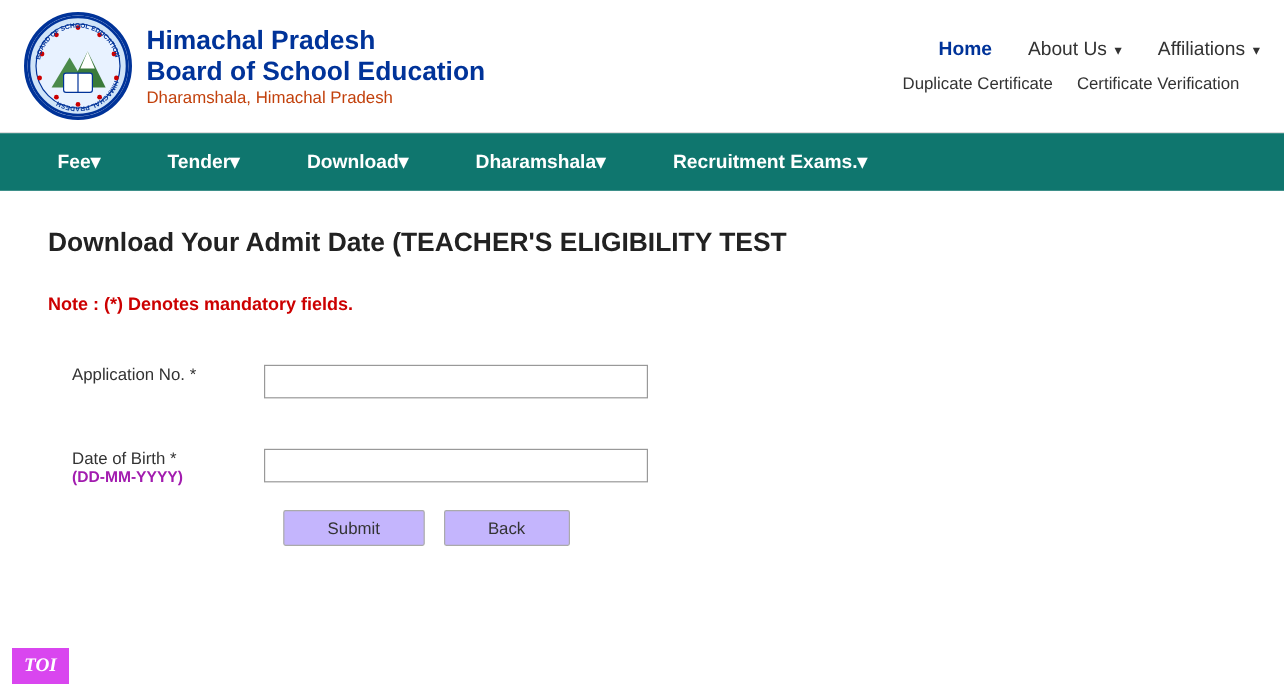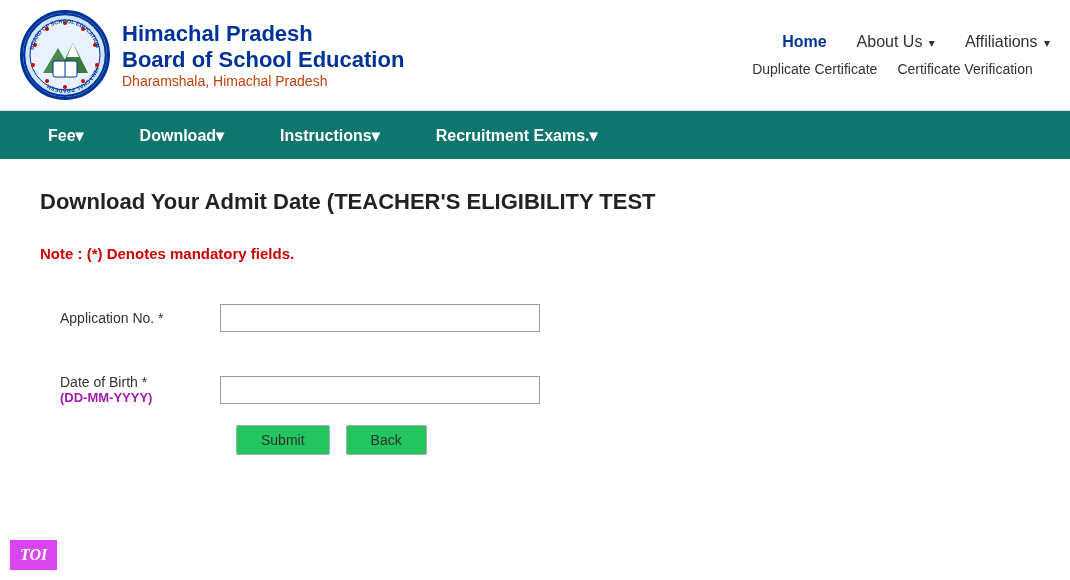--- a/index.html
+++ b/index.html
@@ -126,21 +126,20 @@
       color: #cc0000;
       font-size: 15px;
       font-weight: bold;
       margin-bottom: 24px;
     }
     .form-area {
       margin-left: 20px;
     }
     .form-row {
       display: flex;
-      align-items: center;
       margin-bottom: 14px;
       margin-top: 42px;
     }
     .form-label {
       font-size: 14px;
       color: #333;
       min-width: 160px;
       text-align: left;
     }
     .form-label .dob-format {
@@ -157,24 +156,24 @@
       padding: 2px 6px;
       font-size: 14px;
     }
     .button-row {
       display: flex;
       gap: 16px;
       margin-top: 20px;
       margin-left: 176px;
     }
     .btn {
-      padding: 6px 24px;
+      padding: 6px 36px;
       font-size: 14px;
       border: 1px solid #aaa;
-      background: #22c55e;
+      background: #c4b5fd;
       cursor: pointer;
       border-radius: 2px;
       color: #333;
     }
 
     
     .toi-badge {
       position: fixed;
       bottom: 10px;
       left: 10px;
@@ -260,24 +259,27 @@
       </div>
     </div>
   </div>
 </div>
 
 <div class="blue-nav">
   <div class="blue-nav-item">
     <span>Fee</span><span>▾</span>
   </div>
   <div class="blue-nav-item">
+    <span>Tender</span><span>▾</span>
+  </div>
+  <div class="blue-nav-item">
     <span>Download</span><span>▾</span>
   </div>
   <div class="blue-nav-item">
-    <span>Instructions</span><span>▾</span>
+    <span>Dharamshala</span><span>▾</span>
   </div>
   <div class="blue-nav-item">
     <span>Recruitment Exams.</span><span>▾</span>
   </div>
 </div>
 
 <div class="main-content">
   <div class="page-heading">Download Your Admit Date (TEACHER'S ELIGIBILITY TEST</div>
 
   <div class="note-text">Note  : (*) Denotes mandatory fields.</div>

